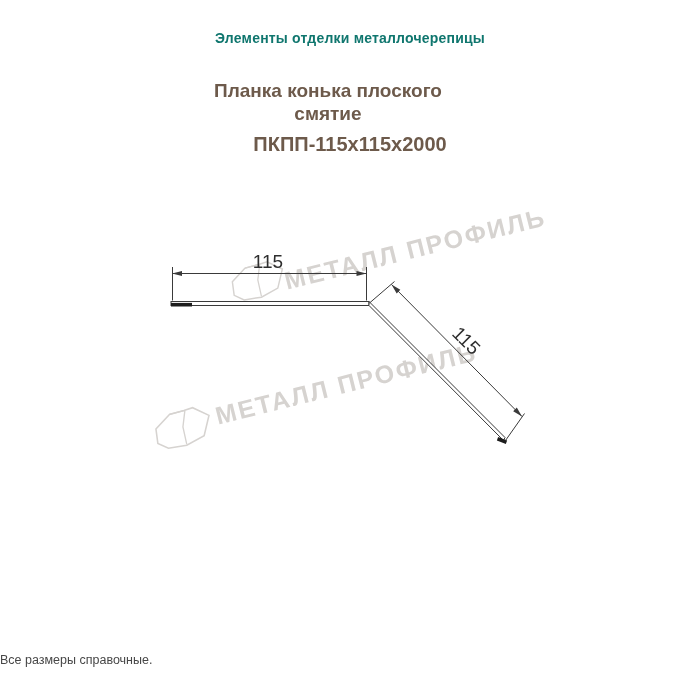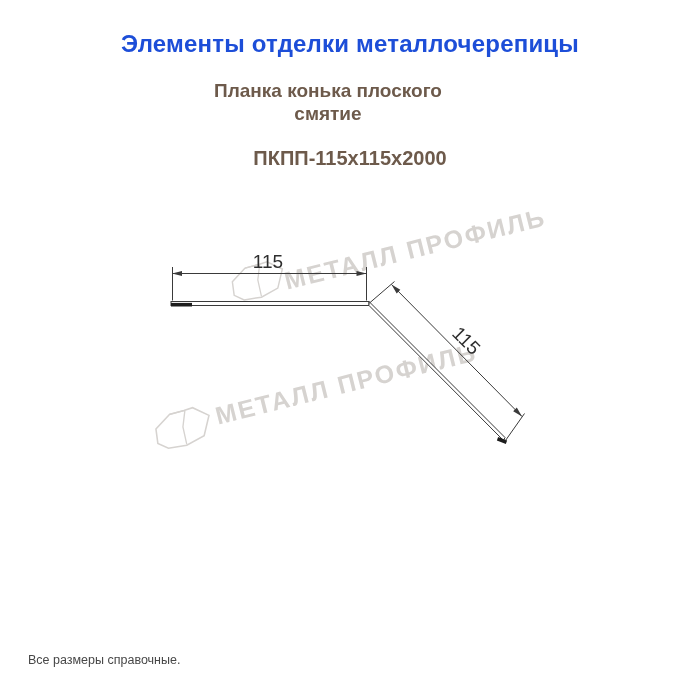--- a/index.html
+++ b/index.html
@@ -6,31 +6,31 @@
   .page{
     position:relative;
     width:700px;height:700px;
     background:#ffffff;
     font-family:"Liberation Sans", sans-serif;
     overflow:hidden;
   }
   .title{
     position:absolute;left:0;top:30px;width:700px;
     text-align:center;
-    font-size:24px;font-weight:bold;color:#1d4ed8;
+    font-size:14px;font-weight:bold;color:#0f766e;
     letter-spacing:0.2px;
   }
   .subtitle{
     position:absolute;left:0;top:79px;width:656px;
     text-align:center;
     font-size:19px;font-weight:bold;color:#6d5a4b;
     line-height:23px;
   }
   .product-code{
-    position:absolute;left:0;top:147px;width:700px;
+    position:absolute;left:0;top:133px;width:700px;
     text-align:center;
     font-size:20px;font-weight:bold;color:#6d5a4b;
   }
   
   .wm-text{
     position:absolute;
     font-size:25px;font-weight:bold;letter-spacing:2px;
     color:#d6d3d0;white-space:nowrap;
     transform:rotate(-14deg);transform-origin:left center;
   }
@@ -42,21 +42,21 @@
   
   .dim-label{
     position:absolute;
     font-size:19px;color:#2e2e2e;
     white-space:nowrap;
   }
   .dim-label.horizontal{left:268px;top:262px;transform:translate(-50%,-50%);}
   .dim-label.diagonal{left:466px;top:341px;transform:translate(-50%,-50%) rotate(45deg);}
   .drawing{position:absolute;left:0;top:0;}
   .footer{
-    position:absolute;left:28px;top:651px;
+    position:absolute;left:0;top:651px;
     font-size:12.5px;color:#474747;line-height:18px;
   }
 </style>
 </head>
 <body>
 
 <div class="page">
 
   <div class="title">Элементы отделки металлочерепицы</div>
   <div class="subtitle">

